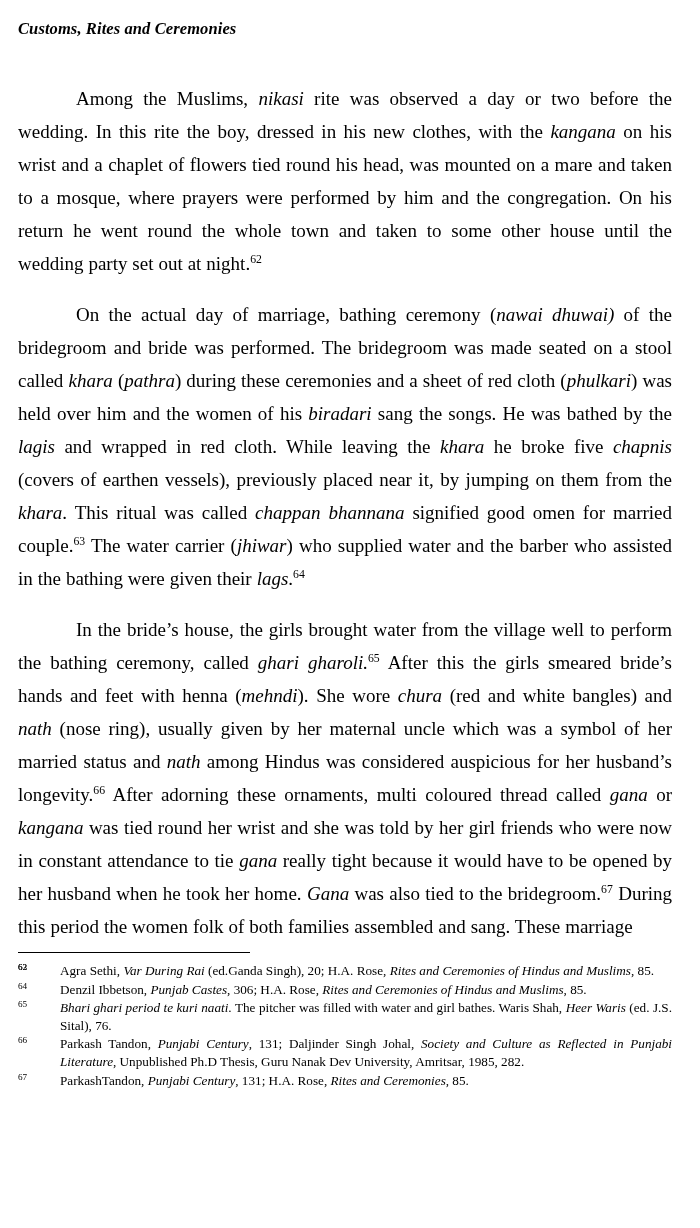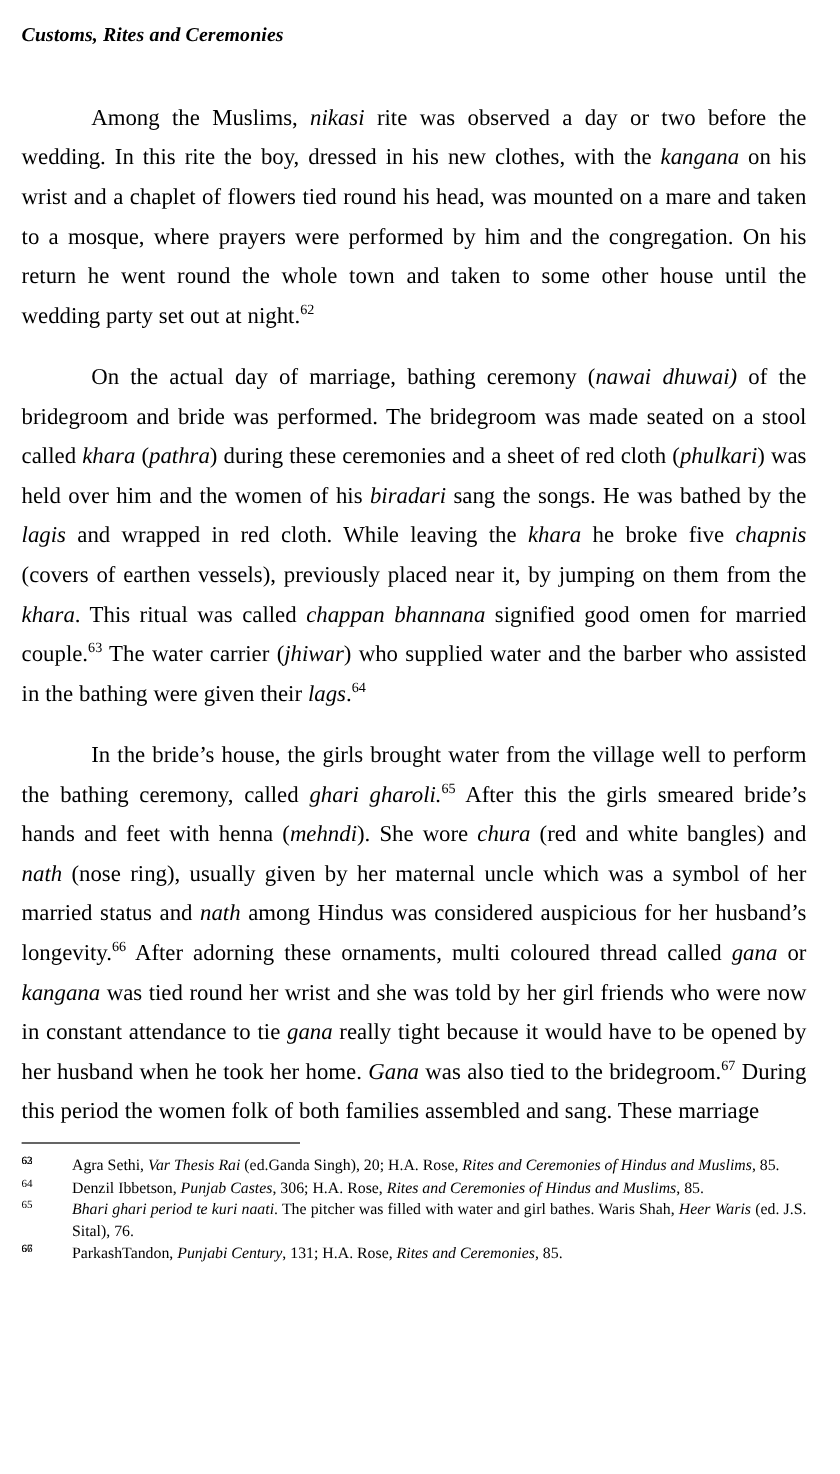--- a/index.html
+++ b/index.html
@@ -125,35 +125,36 @@
 
   <div class="footnotes">
     <hr class="fn-rule">
 
     <div class="fn">
       <span class="fn-num">62</span>
     </div>
 
     <div class="fn fn-justify">
       <span class="fn-num">63</span>
-      <span class="fn-text">Agra Sethi, <i>Var Thesis Rai</i> (ed.Ganda Singh), 20; H.A. Rose, <i>Rites and Ceremonies of Hindus and Muslims</i>, 85.</span>
+      <span class="fn-text">Agra Sethi, <i>Var During Rai</i> (ed.Ganda Singh), 20; H.A. Rose, <i>Rites and Ceremonies of Hindus and Muslims</i>, 85.</span>
     </div>
 
     <div class="fn fn-justify">
       <span class="fn-num">64</span>
       <span class="fn-text">Denzil Ibbetson, <i>Punjab Castes</i>, 306; H.A. Rose, <i>Rites and Ceremonies of Hindus and Muslims</i>, 85.</span>
     </div>
 
     <div class="fn fn-justify">
       <span class="fn-num">65</span>
       <span class="fn-text"><i>Bhari ghari period te kuri naati</i>. The pitcher was filled with water and girl bathes. Waris Shah, <i>Heer Waris</i> (ed. J.S. Sital), 76.</span>
     </div>
 
     <div class="fn fn-justify">
       <span class="fn-num">66</span>
+      <span class="fn-text">Parkash Tandon, <i>Punjabi Century</i>, 131; Daljinder Singh Johal, <i>Society and Culture as Reflected in Punjabi Literature</i>, Unpublished Ph.D Thesis, Guru Nanak Dev University, Amritsar, 1985, 282.</span>
     </div>
 
     <div class="fn">
       <span class="fn-num">67</span>
       <span class="fn-text">ParkashTandon, <i>Punjabi Century</i>, 131; H.A. Rose, <i>Rites and Ceremonies</i>, 85.</span>
     </div>
   </div>
 
   <div class="page-number">168</div>
 

